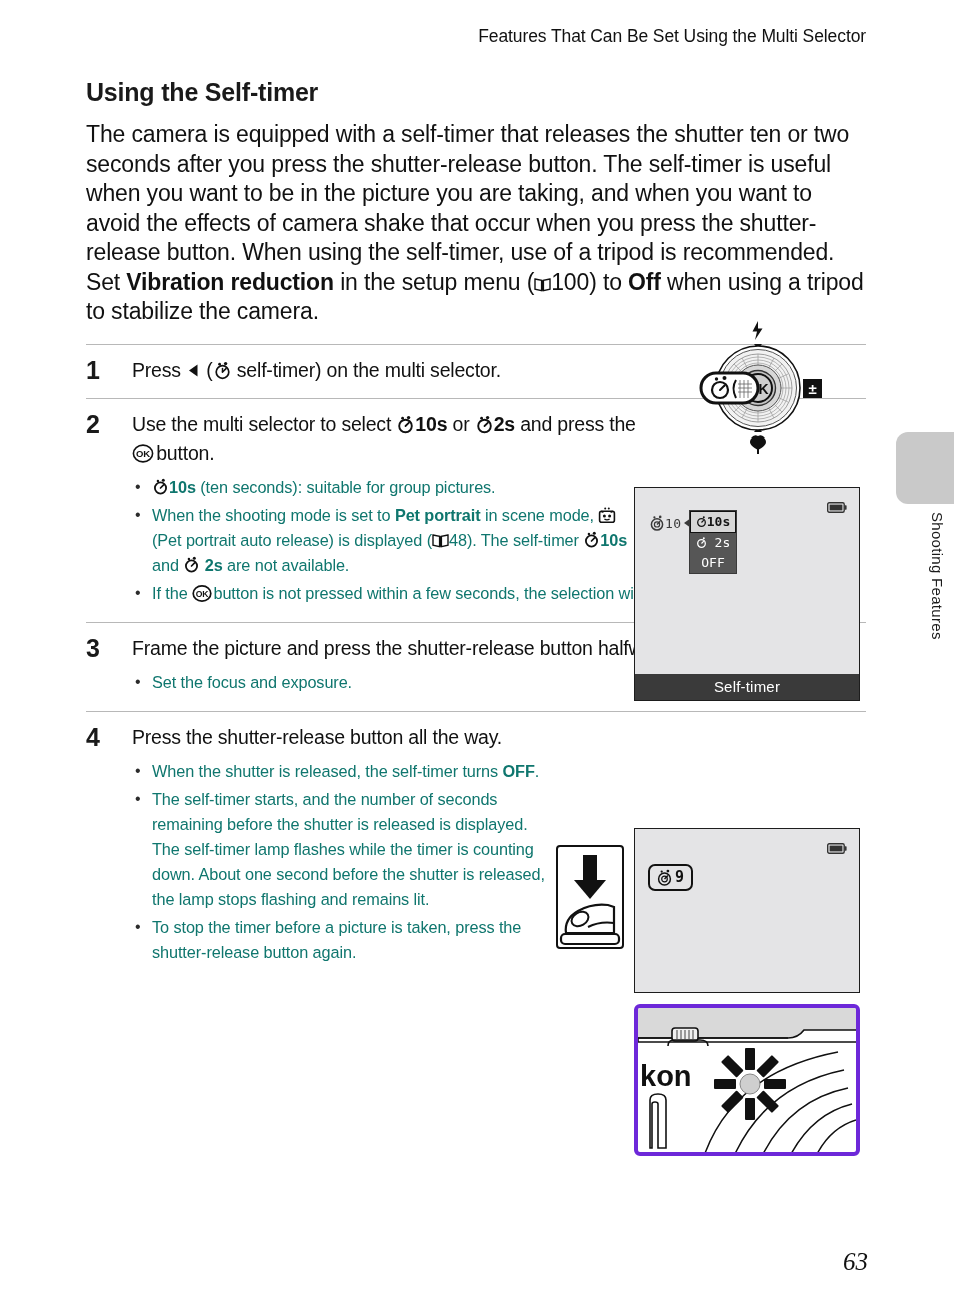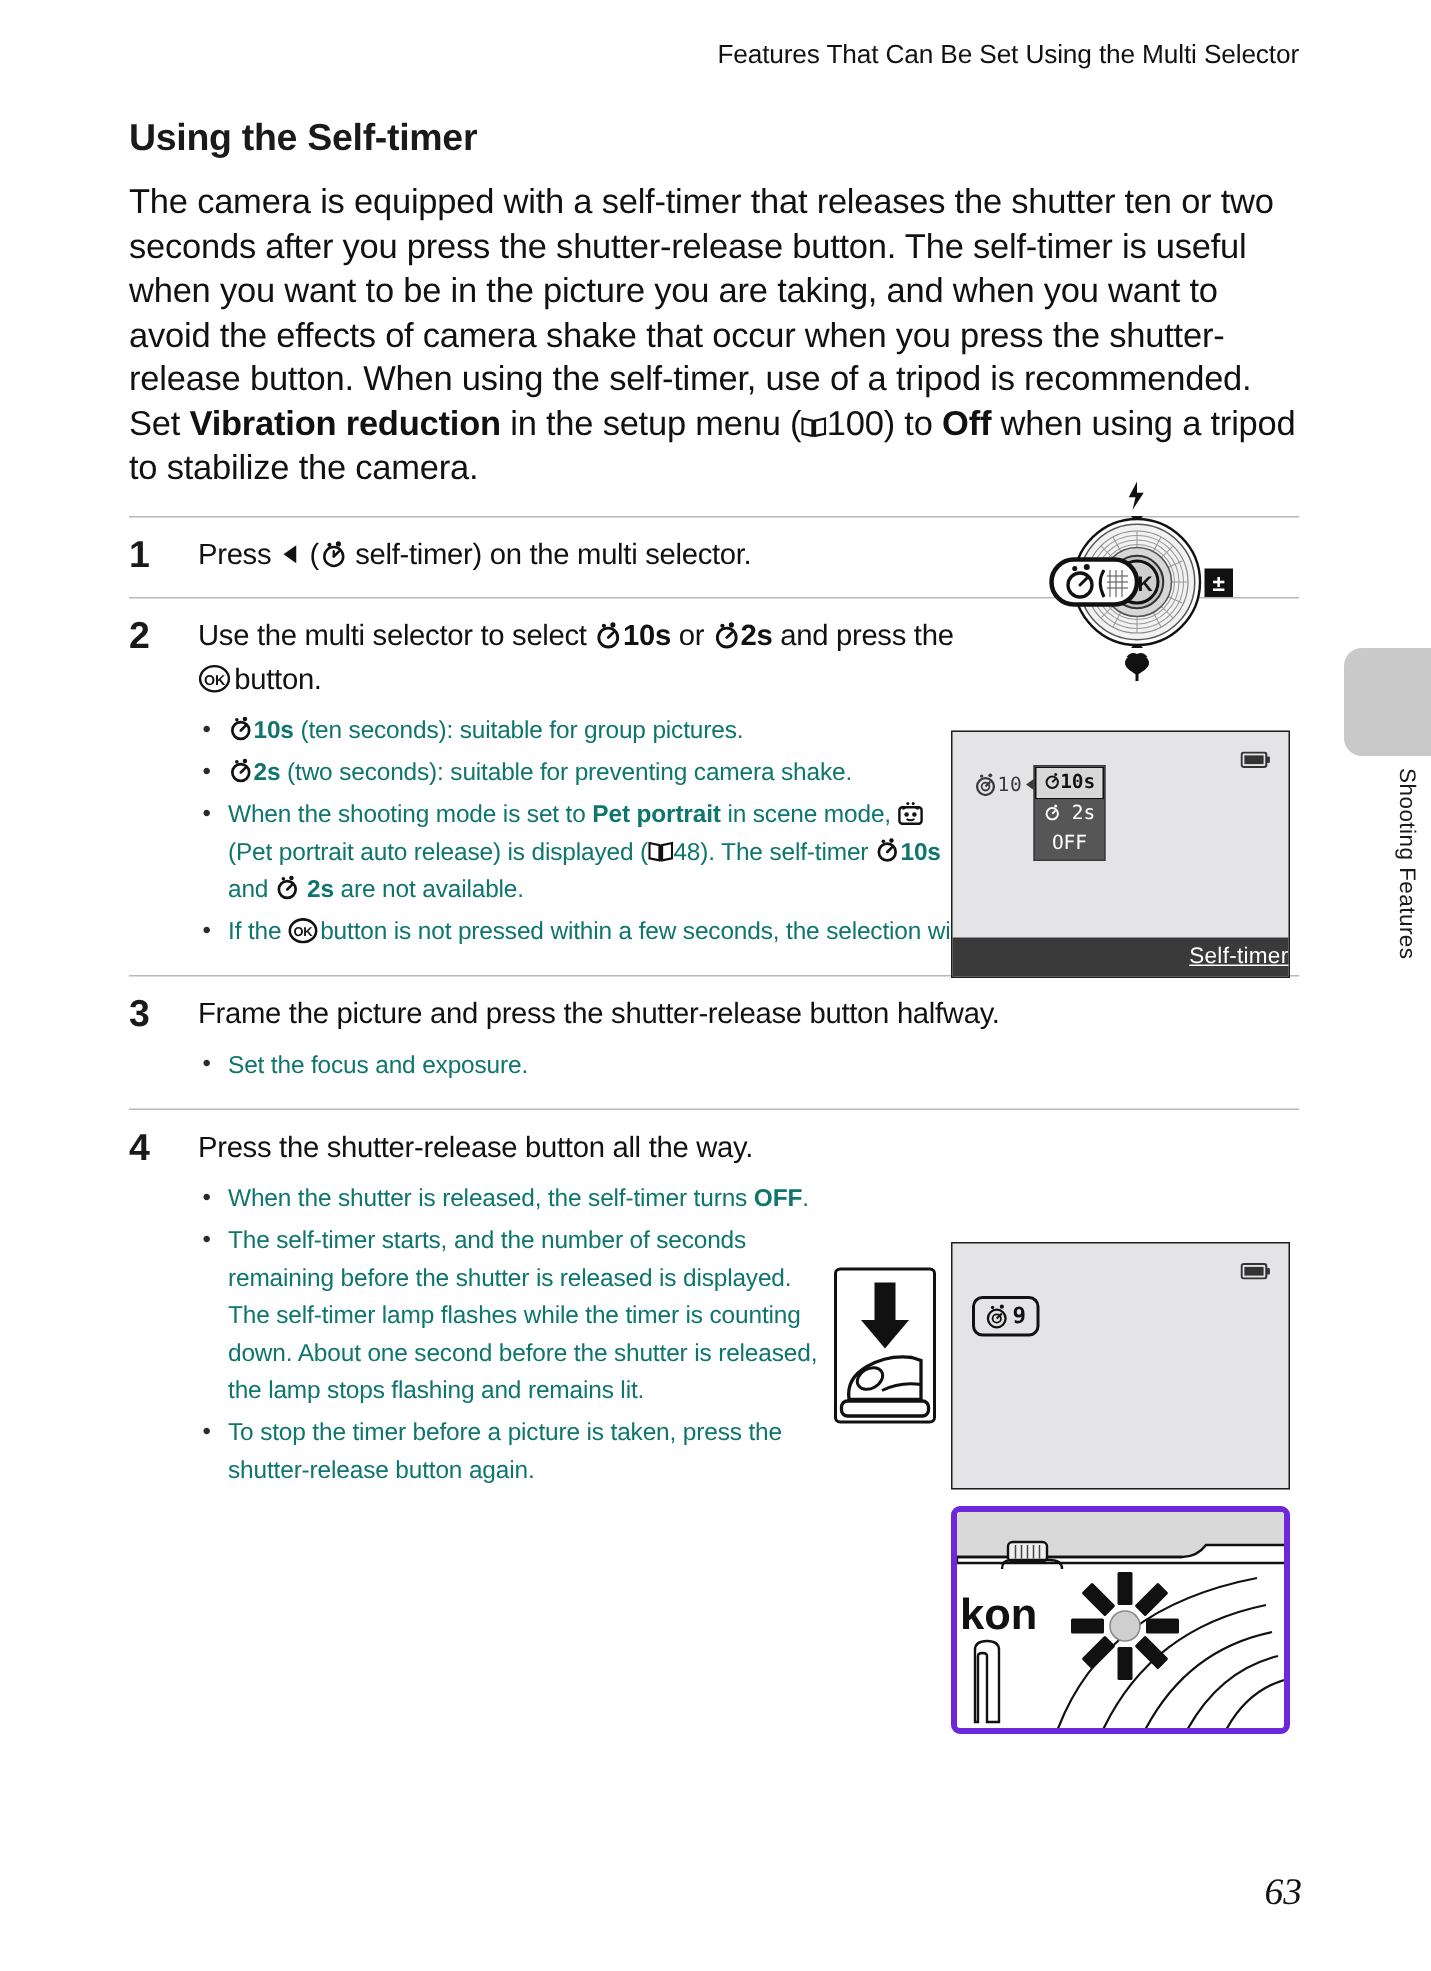--- a/index.html
+++ b/index.html
@@ -106,33 +106,32 @@
 
   
   .lcd {
     background: #e4e4e6;
     border: 1.6px solid #1d1d1d;
     position: relative;
   }
   .lcd-1 {
     position: absolute;
     left: 634px; top: 487px;
-    width: 226px; height: 165px;
+    width: 226px; height: 214px;
   }
   .lcd-caption {
     position: absolute;
     left: 0; right: 0; bottom: 0;
     height: 26px;
     background: #3a3a3a;
     color: #fff;
     font-size: 15px;
-    text-align: right;
+    text-align: center;
     line-height: 26px;
     letter-spacing: 0.2px;
-    text-decoration: underline;
   }
   .lcd-battery {
     position: absolute;
     right: 12px; top: 11px;
     width: 20px; height: 11px;
   }
   .st-indicator {
     position: absolute;
     left: 14px; top: 27px;
     display: flex; align-items: center;
@@ -298,26 +297,20 @@
               </svg></span><span> button.</span></div>
 
         <ul class="bullets">
           <li style="width:505px"><span class="ic ic-st"><svg viewBox="0 0 17 17" width="17" height="17">
                   <circle cx="8.5" cy="10" r="5.6" fill="none" stroke="#111" stroke-width="1.8"></circle>
                   <line x1="8.5" y1="10" x2="11.6" y2="6.9" stroke="#111" stroke-width="1.7" stroke-linecap="round"></line>
                   <circle cx="11.3" cy="2.3" r="1.5" fill="#111"></circle>
                   <circle cx="5.9" cy="2.9" r="1.2" fill="#111"></circle>
                 </svg></span><span class="b">10s</span><span> (ten seconds): suitable for group pictures.</span></li>
 
-          <li style="width:505px"><span class="ic ic-st"><svg viewBox="0 0 17 17" width="17" height="17">
-                  <circle cx="8.5" cy="10" r="5.6" fill="none" stroke="#111" stroke-width="1.8"></circle>
-                  <line x1="8.5" y1="10" x2="11.6" y2="6.9" stroke="#111" stroke-width="1.7" stroke-linecap="round"></line>
-                  <circle cx="11.3" cy="2.3" r="1.5" fill="#111"></circle>
-                  <circle cx="5.9" cy="2.9" r="1.2" fill="#111"></circle>
-                </svg></span><span class="b">2s</span><span> (two seconds): suitable for preventing camera shake.</span></li>
 
           <li style="width:505px"><span>When the shooting mode is set to </span><span class="b">Pet portrait</span><span> in scene mode, </span><span class="ic ic-pet"><svg viewBox="0 0 18 17" width="18" height="17">
                   <rect x="1.6" y="4.2" width="14.8" height="11" rx="2" fill="none" stroke="#111" stroke-width="1.6"></rect>
                   <path d="M3.6 6 L3.6 3.2 L6 5.2 Z M14.4 6 L14.4 3.2 L12 5.2 Z" fill="#111"></path>
                   <circle cx="6.4" cy="9" r="1.5" fill="#111"></circle>
                   <circle cx="11.6" cy="9" r="1.5" fill="#111"></circle>
                   <path d="M6.4 12 Q9 13.8 11.6 12" fill="none" stroke="#111" stroke-width="1.3"></path>
                   <circle cx="7.2" cy="1.6" r="1" fill="#111"></circle>
                   <circle cx="10.8" cy="1.6" r="1" fill="#111"></circle>
                 </svg></span><span> (Pet portrait auto release) is displayed (</span><span class="ic ic-book"><svg viewBox="0 0 17 15" width="17" height="15">

